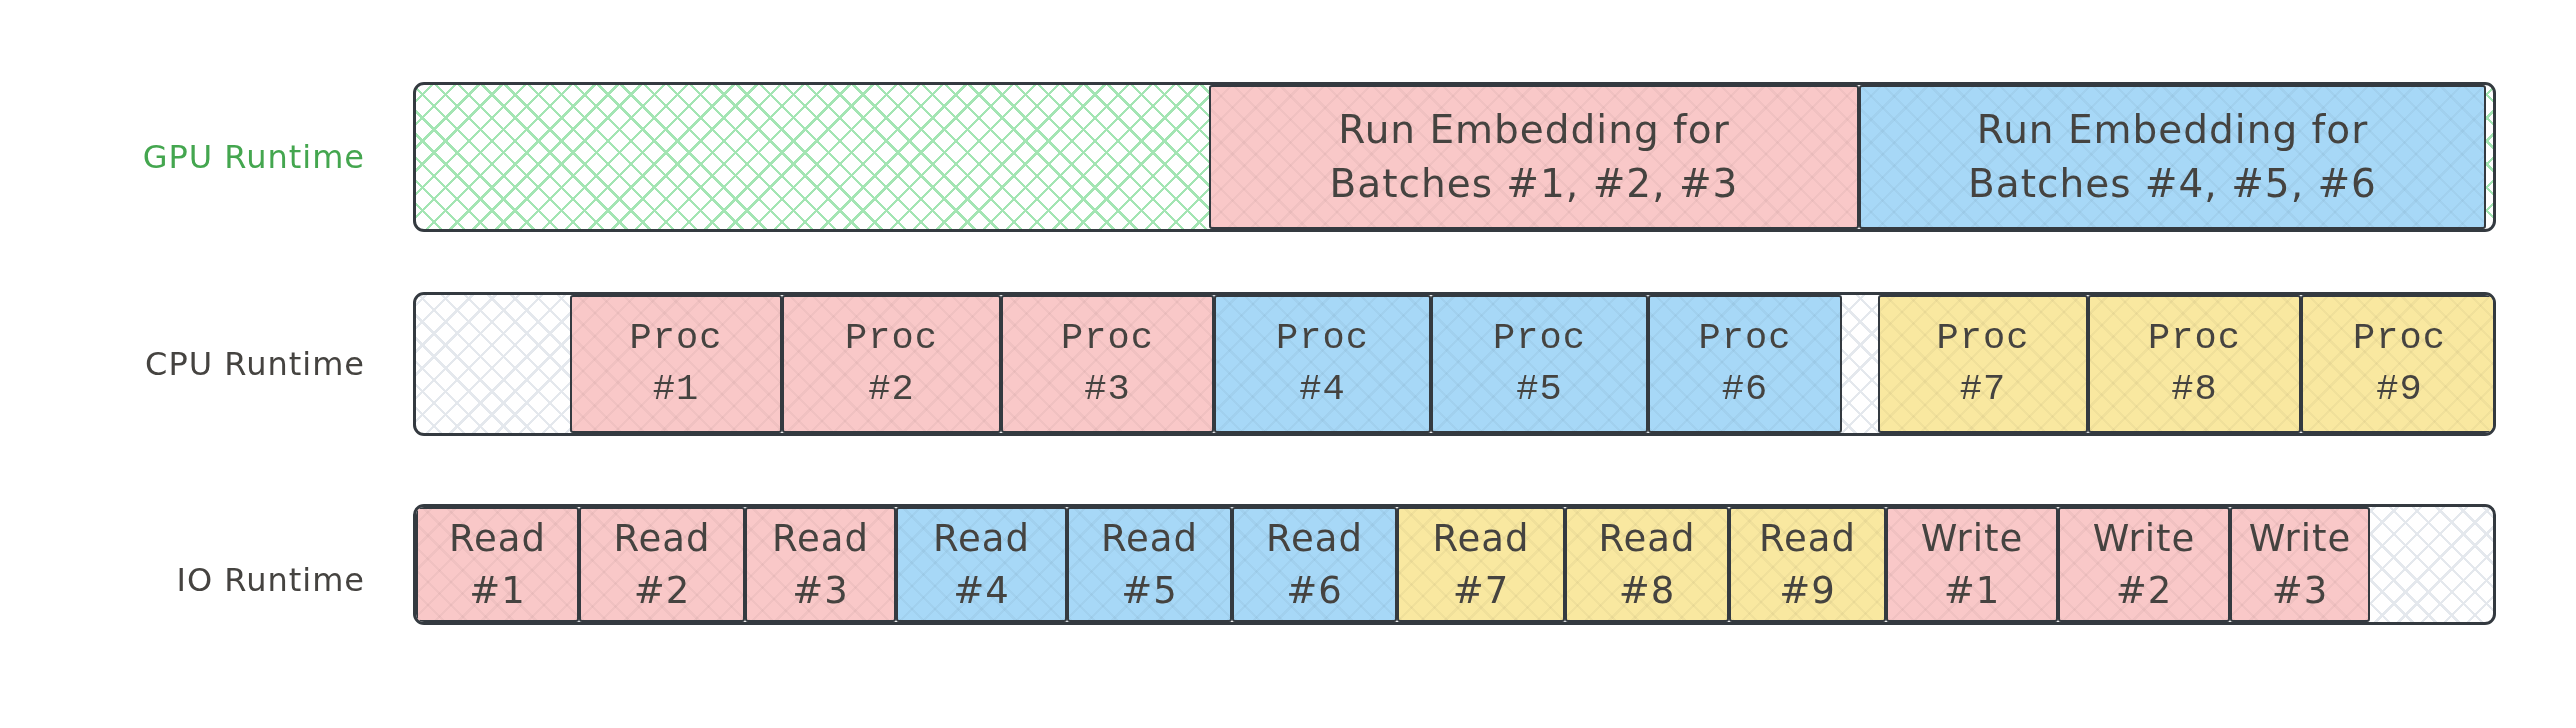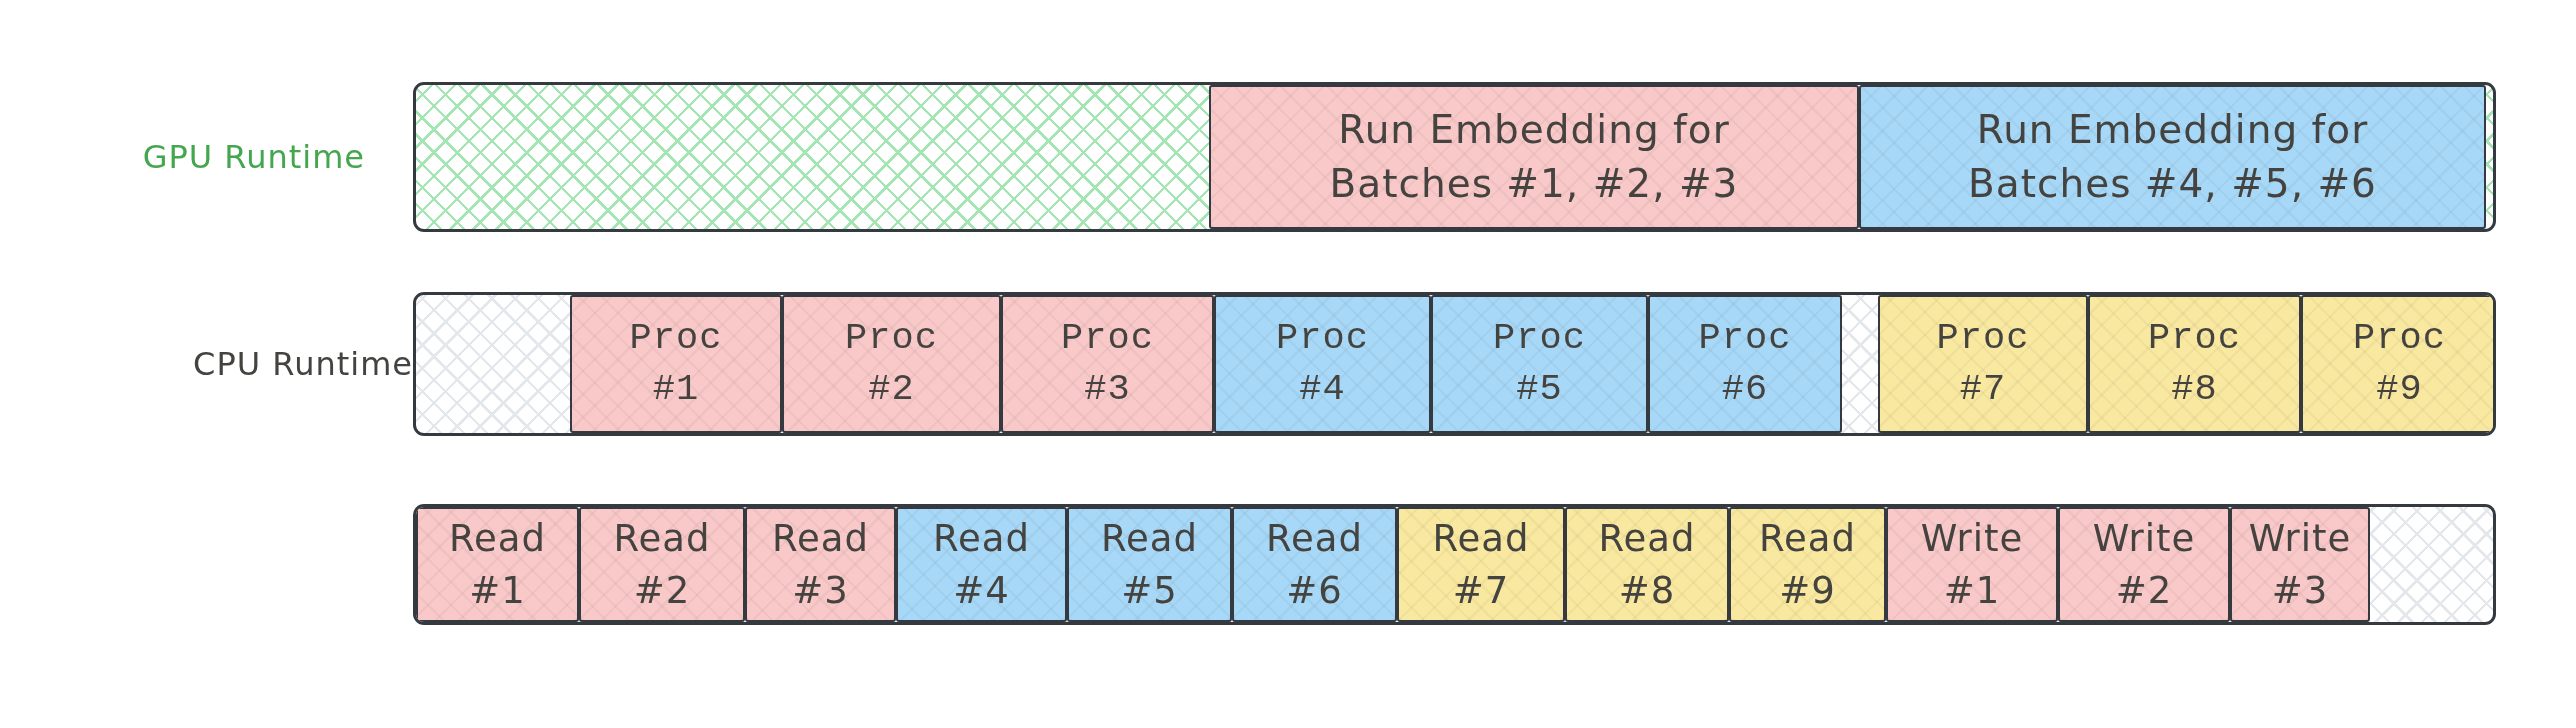--- a/index.html
+++ b/index.html
@@ -20,21 +20,21 @@
     font-family:"DejaVu Sans","Liberation Sans",sans-serif;
     overflow:hidden;
   }
   .row-label{
     position:absolute;left:0;width:365px;
     display:flex;align-items:center;justify-content:flex-end;
     font-size:32px;letter-spacing:1px;color:var(--ink);
     white-space:nowrap;
   }
   .row-label.gpu{top:82px;height:150px;color:var(--green-label);}
-  .row-label.cpu{top:292px;height:144px;margin-left:48px;}
+  .row-label.cpu{top:292px;height:144px;}
   .row-label.io {top:504px;height:151px;}
 
   .track{
     position:absolute;left:413px;width:2083px;
     box-sizing:border-box;border:3.9px solid var(--border);border-radius:11px;
     display:flex;align-items:stretch;overflow:hidden;
     background-color:#ffffff;
   }
   .track.gpu{top:82px;height:150px;}
   .track.cpu{top:292px;height:144px;font-family:Liberation Mono, monospace;}
@@ -66,20 +66,21 @@
   .seg.block.pink  {background-color:var(--pink);}
   .seg.block.blue  {background-color:var(--blue);}
   .seg.block.yellow{background-color:var(--yellow);}
 </style>
 </head>
 <body>
 
 <div class="canvas">
   <div class="row-label gpu">GPU Runtime</div>
   <div class="row-label cpu">CPU Runtime</div>
+  <div class="row-label io">IO Runtime</div>
 
   <div class="track gpu hatch-green">
       <div class="seg idle" style="width: 793px;"></div>
       <div class="seg block pink" style="width: 650px;">Run Embedding for
 Batches #1, #2, #3</div>
       <div class="seg block blue" style="width: 627px;">Run Embedding for
 Batches #4, #5, #6</div>
       <div class="seg idle" style="width: 12.5px;"></div>
     </div>
   <div class="track cpu hatch-gray">

